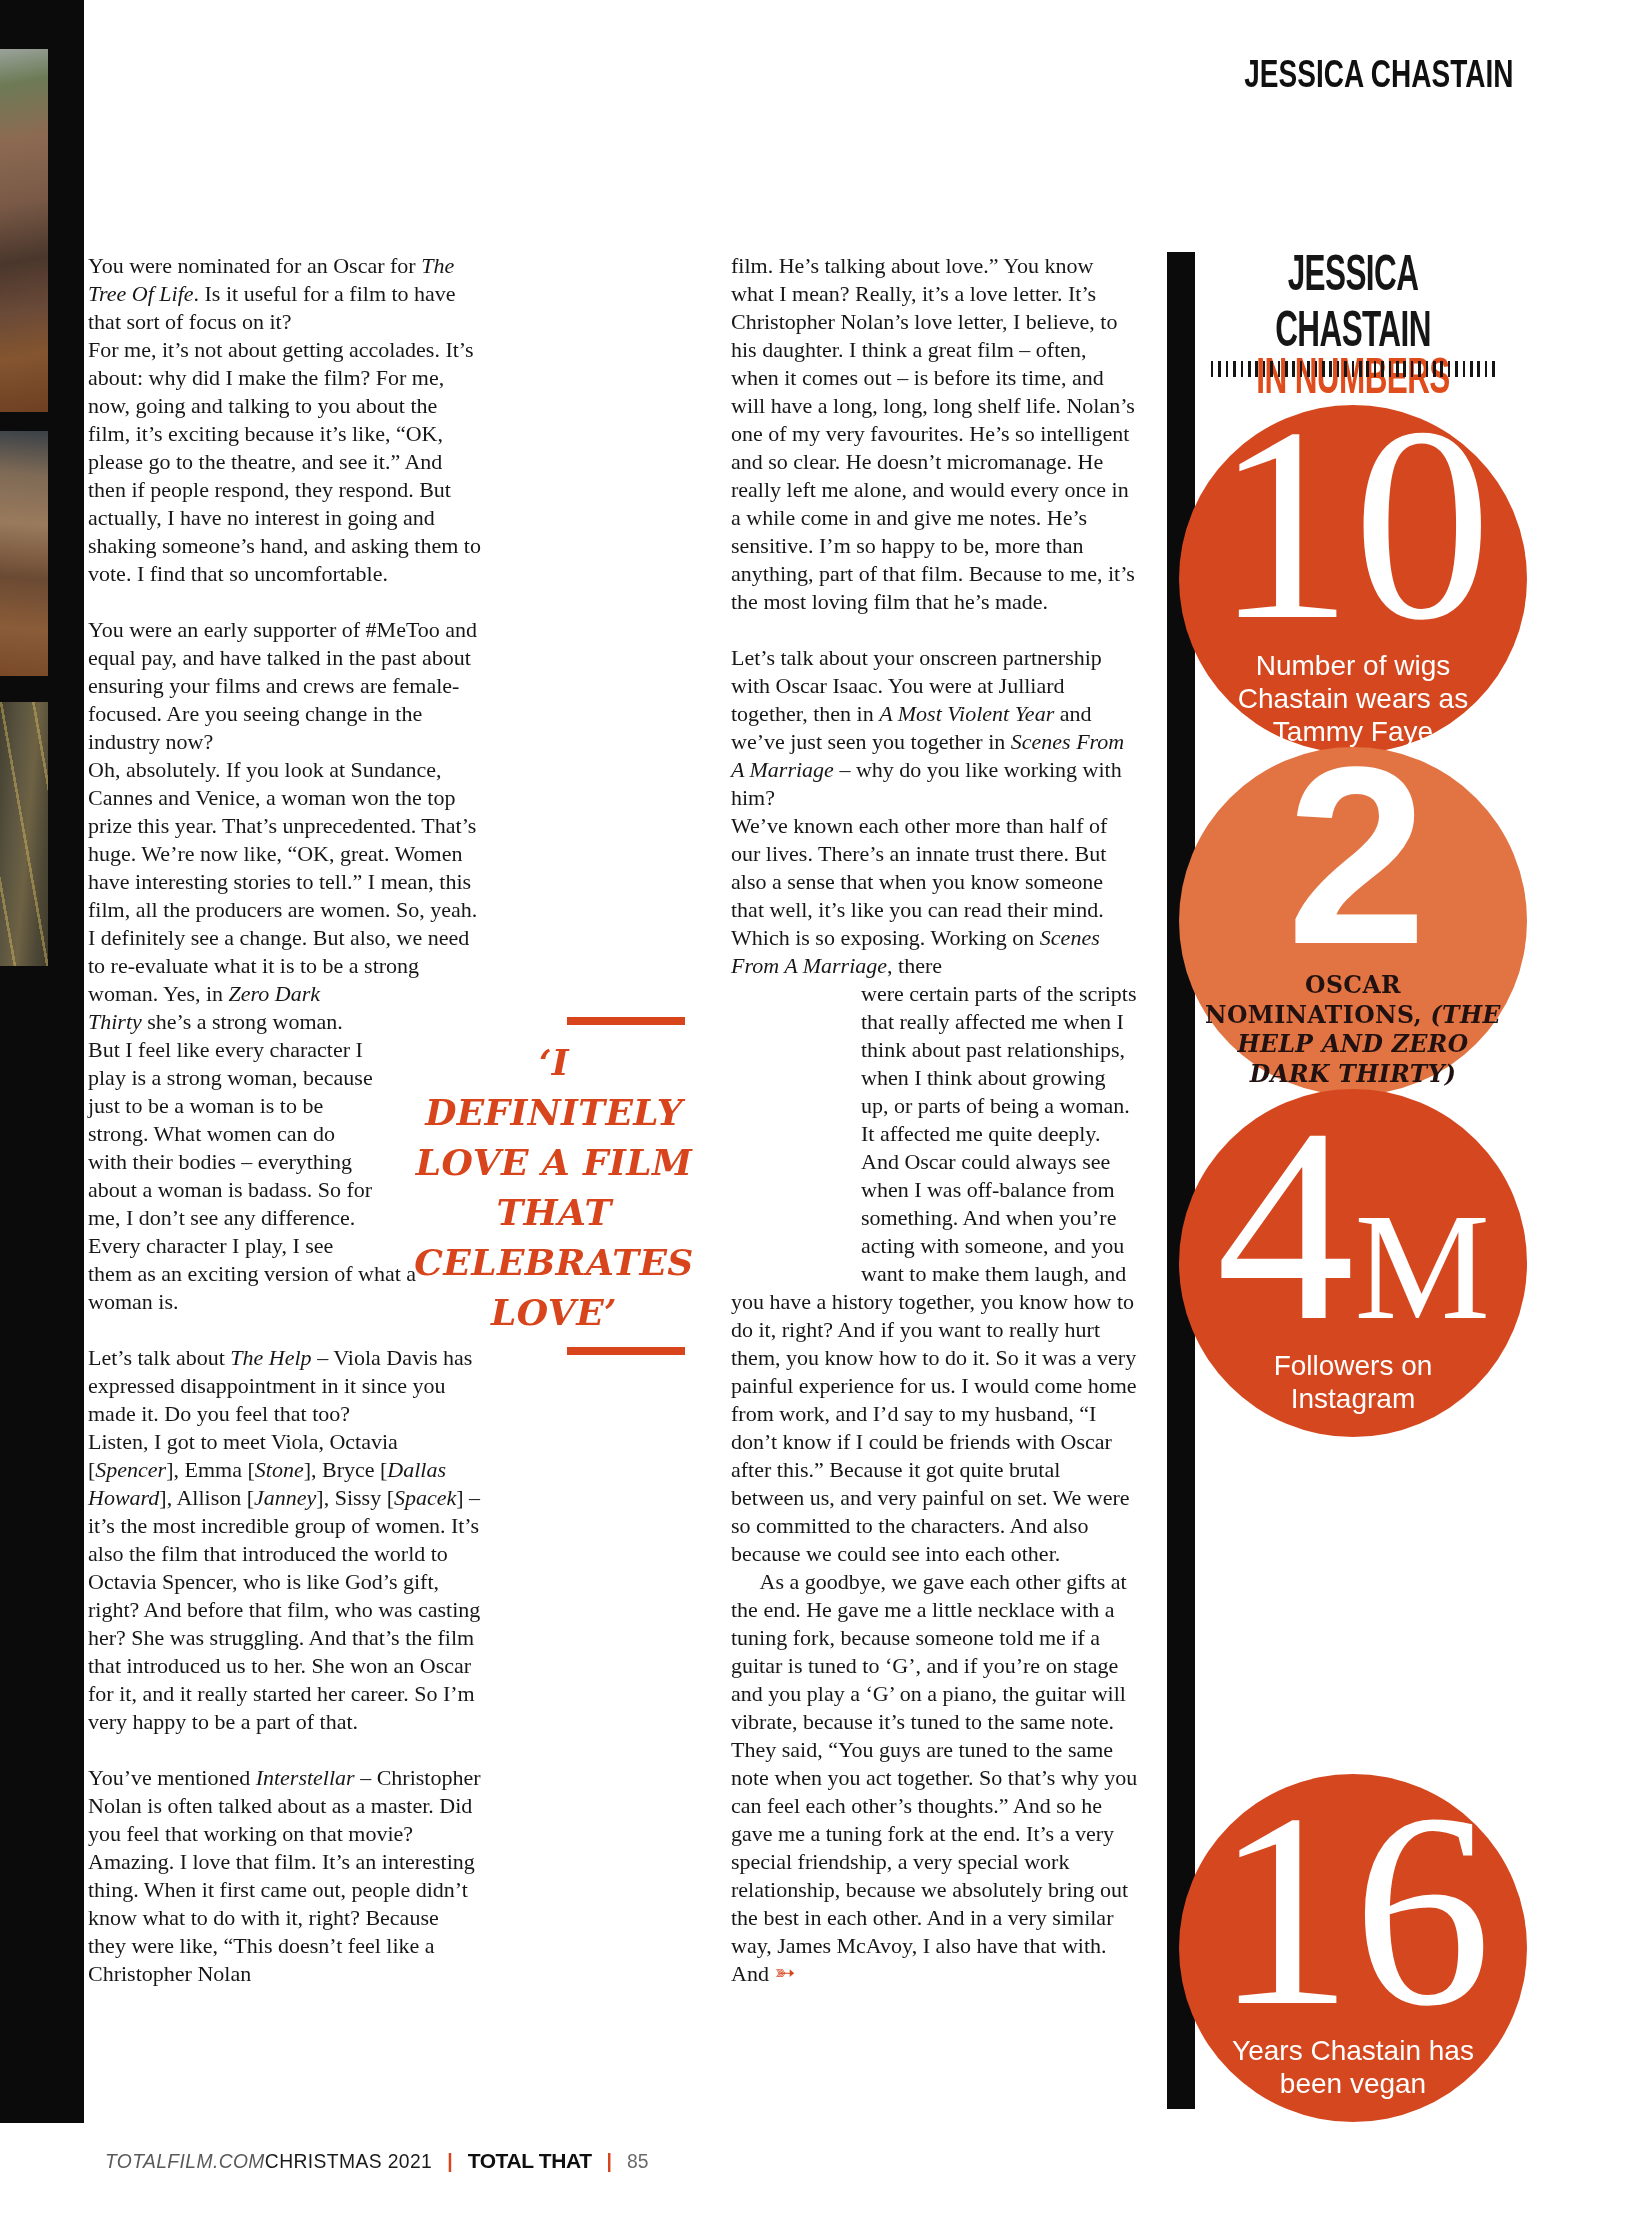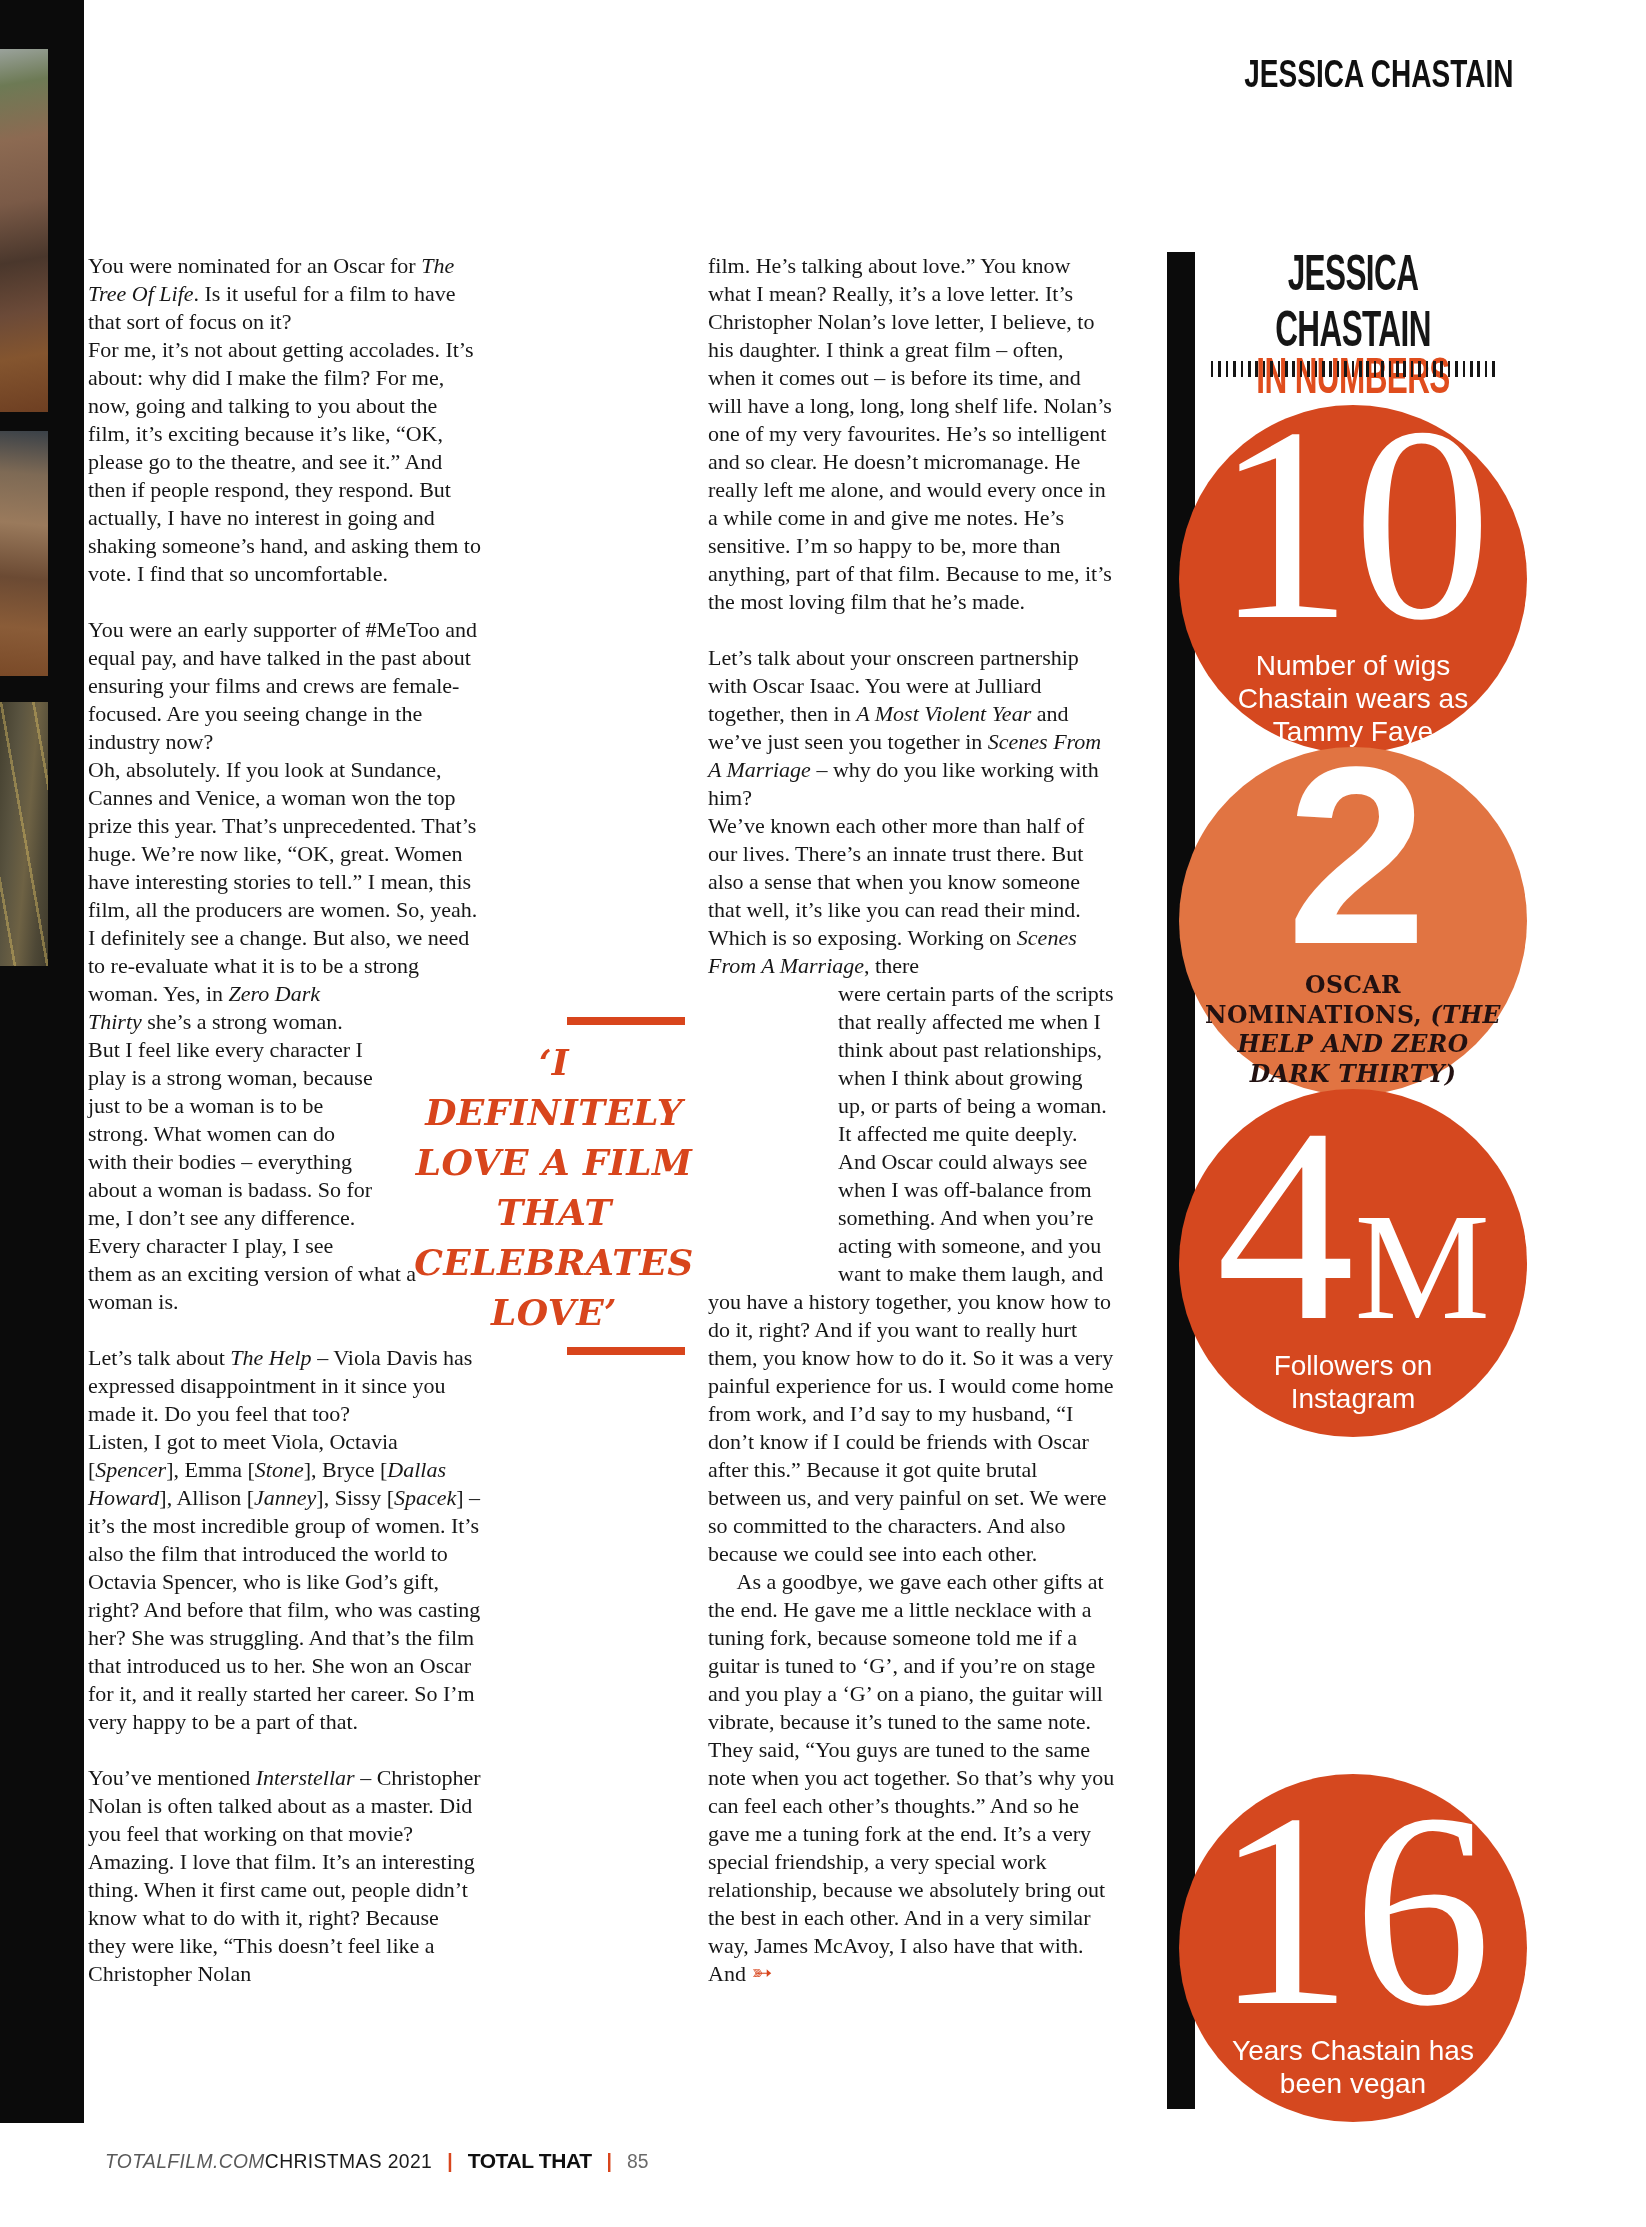--- a/index.html
+++ b/index.html
@@ -18,21 +18,21 @@
                  linear-gradient(95deg,#433f2f 0%,#5a5440 30%,#6e6244 55%,#4e4836 80%,#3e3a2c 100%);}
 
   
   #pageheader{position:absolute;top:52px;right:134px;font-family:"Liberation Sans",sans-serif;
       font-weight:900;font-size:35px;color:#101010;letter-spacing:0px;
       transform:scale(.8,1.1);transform-origin:right top;white-space:nowrap;}
 
   
   .col{position:absolute;top:252px;font-size:22px;line-height:28px;color:#171717;}
   #col1{left:88px;width:394px;}
-  #col2{left:708px;width:407px;}
+  #col2{left:731px;width:407px;}
   .blk{margin:0;}
   .blk.q{font-weight:400;margin-top:28px;}
   .col .blk:first-child{margin-top:0;}
   .it{font-style:italic;}
   .ind{text-indent:28.5px;}
   .spacer{display:block;}
   .fr{float:right;}
   .fl{float:left;}
   .arrow{color:#d8451c;font-style:normal;font-size:25px;line-height:0;}
 

